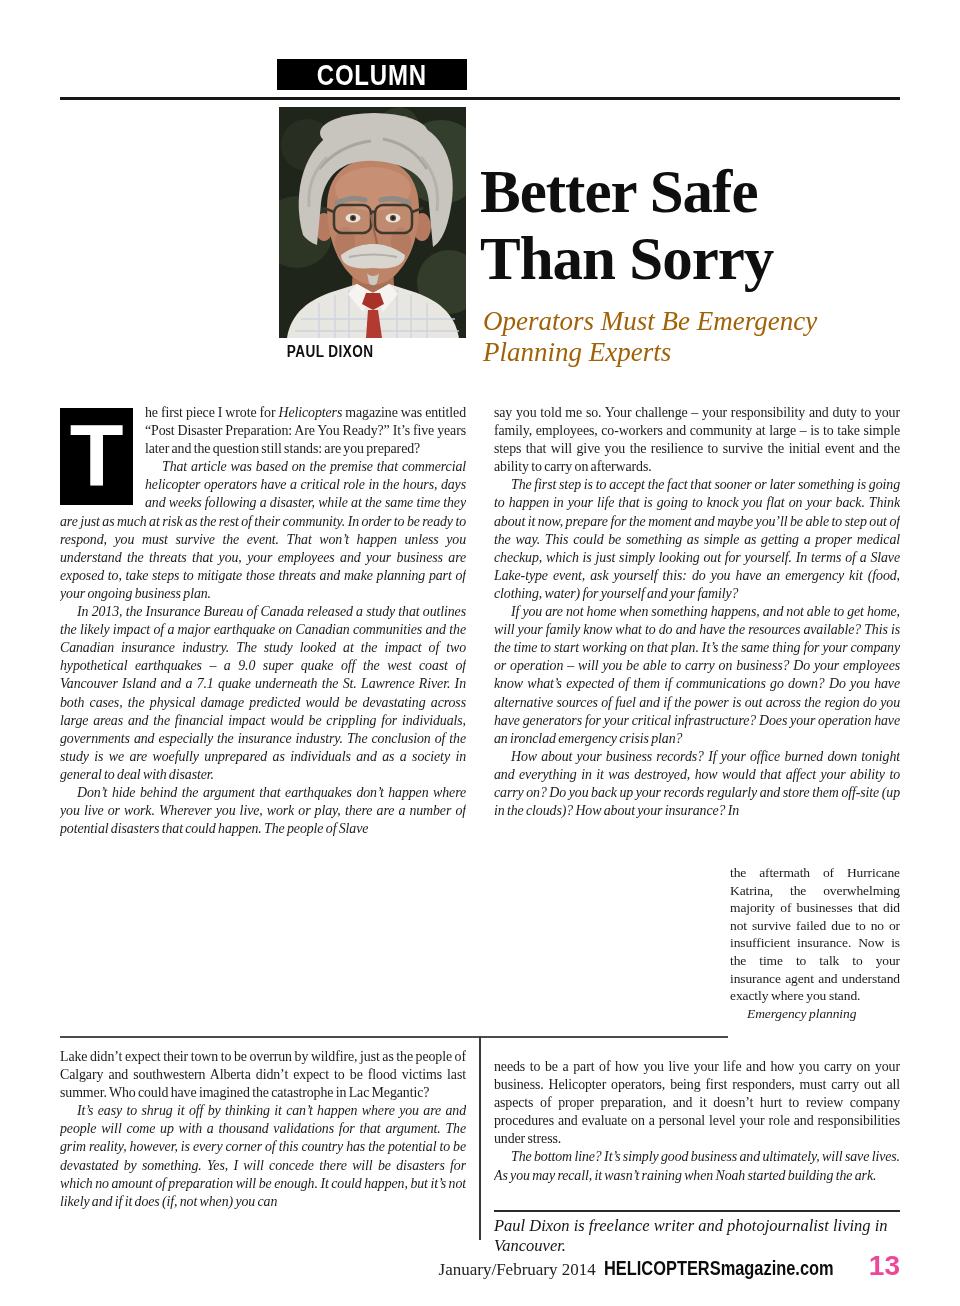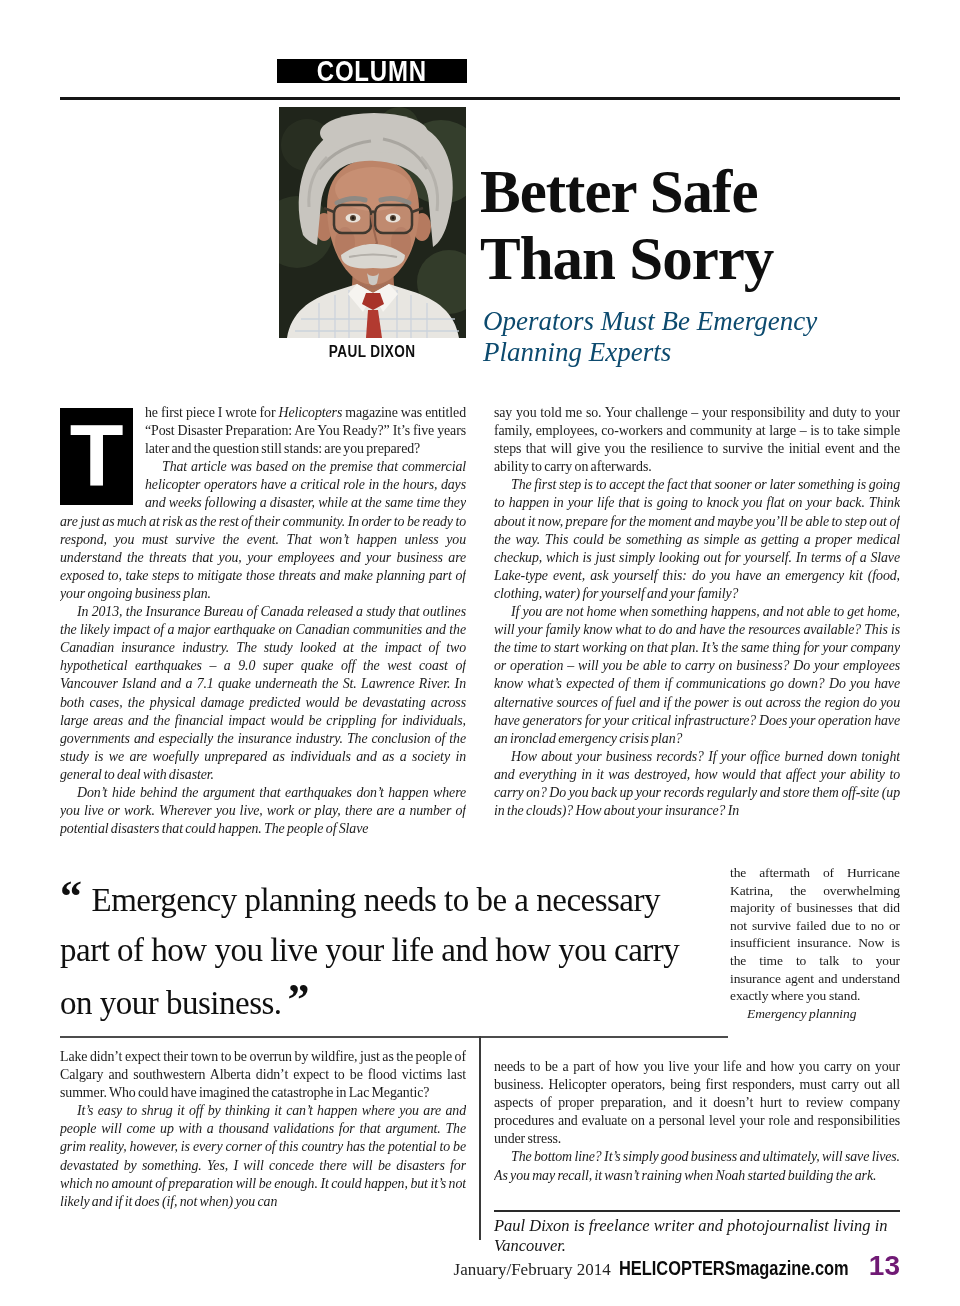--- a/index.html
+++ b/index.html
@@ -5,45 +5,45 @@
   html, body { margin:0; padding:0; background:#ffffff; }
   body {
     width:960px; height:1306px; position:relative; overflow:hidden;
     font-family:"Liberation Serif", serif; color:#1c1c1c;
   }
   .page { position:absolute; inset:0; background:#fff; }
 
   
   .header-rule { position:absolute; left:60px; top:97px; width:840px; height:3px; background:#161616; }
   .column-box {
-    position:absolute; left:277px; top:59px; width:190px; height:24px; background:#000;
+    position:absolute; left:277px; top:59px; width:190px; height:31px; background:#000;
     display:flex; align-items:center; justify-content:center;
   }
   .column-box span {
     color:#fff; font-family:"Liberation Sans", sans-serif; font-weight:bold; font-size:30px;
     display:inline-block; transform:scaleX(0.8); letter-spacing:1px;
   }
 
   
   .photo { position:absolute; left:279px; top:107px; width:187px; height:231px; overflow:hidden; background:#23281d; }
   .photo svg { display:block; }
   .photo-caption {
-    position:absolute; left:279px; top:343px; width:187px; text-align:center;
+    position:absolute; left:279px; top:343px; width:187px; text-align:left;
     font-family:"Liberation Sans", sans-serif; font-weight:bold; font-size:16px; color:#0e0e0e;
   }
   .photo-caption span { display:inline-block; transform:scaleX(0.85); letter-spacing:0.5px; }
 
   
   .title {
     position:absolute; left:480px; top:158px; width:430px;
     font-size:61px; font-weight:bold; line-height:67px; letter-spacing:-1px; color:#0f0f0f;
   }
   .subtitle {
     position:absolute; left:483px; top:306px; width:372px;
-    font-style:italic; font-size:27px; line-height:31px; color:#0c4a6e;
+    font-style:italic; font-size:27px; line-height:31px; color:#a16207;
   }
 
   
   .bodytext {
     font-size:13.9px; line-height:18.1px; text-align:justify;
     letter-spacing:-0.1px; word-spacing:-1px; color:#1b1b1b;
   }
   .bodytext p { margin:0; }
   .bodytext p.indent { text-indent:17px;font-style:italic; }
   .ital { font-style:italic; }
@@ -83,21 +83,21 @@
   .footer {
     position:absolute; right:60px; top:1250px;
     display:flex; align-items:baseline; white-space:nowrap;
   }
   .footer-issue { font-size:17px; color:#222;margin-left:36px; }
   .footer-site {
     font-family:"Liberation Sans", sans-serif; font-weight:bold; font-size:20px; color:#0c0c0c;
     display:inline-block; transform:scaleX(0.82); transform-origin:left bottom;
     margin-left:8px; margin-right:-38px;
   }
-  .footer-page { font-family:"Liberation Sans", sans-serif; font-weight:bold; font-size:28px; color:#701a75; margin-left:8px; }
+  .footer-page { font-family:"Liberation Sans", sans-serif; font-weight:bold; font-size:28px; color:#ec4899; margin-left:23px; }
 </style>
 </head>
 <body>
 
 <div class="page">
 
   <div class="header-rule"></div>
   <div class="column-box">
     <span>COLUMN</span>
   </div>
@@ -199,23 +199,20 @@
     <p class="indent">Don’t hide behind the argument that earthquakes don’t happen where you live or work. Wherever you live, work or play, there are a number of potential disasters that could happen. The people of Slave</p>
   </div>
 
   <div class="col-right-top bodytext">
     <p>say you told me so. Your challenge – your responsibility and duty to your family, employees, co-workers and community at large – is to take simple steps that will give you the resilience to survive the initial event and the ability to carry on afterwards.</p>
     <p class="indent">The first step is to accept the fact that sooner or later something is going to happen in your life that is going to knock you flat on your back. Think about it now, prepare for the moment and maybe you’ll be able to step out of the way. This could be something as simple as getting a proper medical checkup, which is just simply looking out for yourself. In terms of a Slave Lake-type event, ask yourself this: do you have an emergency kit (food, clothing, water) for yourself and your family?</p>
     <p class="indent">If you are not home when something happens, and not able to get home, will your family know what to do and have the resources available? This is the time to start working on that plan. It’s the same thing for your company or operation – will you be able to carry on business? Do your employees know what’s expected of them if communications go down? Do you have alternative sources of fuel and if the power is out across the region do you have generators for your critical infrastructure? Does your operation have an ironclad emergency crisis plan?</p>
     <p class="indent">How about your business records? If your office burned down tonight and everything in it was destroyed, how would that affect your ability to carry on? Do you back up your records regularly and store them off-site (up in the clouds)? How about your insurance? In</p>
   </div>
 
-  <div class="pull-quote">
-    <span class="pq-mark pq-open">“</span><span>Emergency planning needs to be a necessary part of how you live your life and how you carry on your business.</span><span class="pq-mark pq-close">”</span>
-  </div>
   <div class="quote-rule"></div>
   <div class="col-divider"></div>
 
   <div class="col-narrow bodytext">
     <p>the aftermath of Hurricane Katrina, the overwhelming majority of businesses that did not survive failed due to no or insufficient insurance. Now is the time to talk to your insurance agent and understand exactly where you stand.</p>
     <p class="indent">Emergency planning</p>
   </div>
 
   <div class="col-left-bot bodytext">
     <p>Lake didn’t expect their town to be overrun by wildfire, just as the people of Calgary and southwestern Alberta didn’t expect to be flood victims last summer. Who could have imagined the catastrophe in Lac Megantic?</p>

